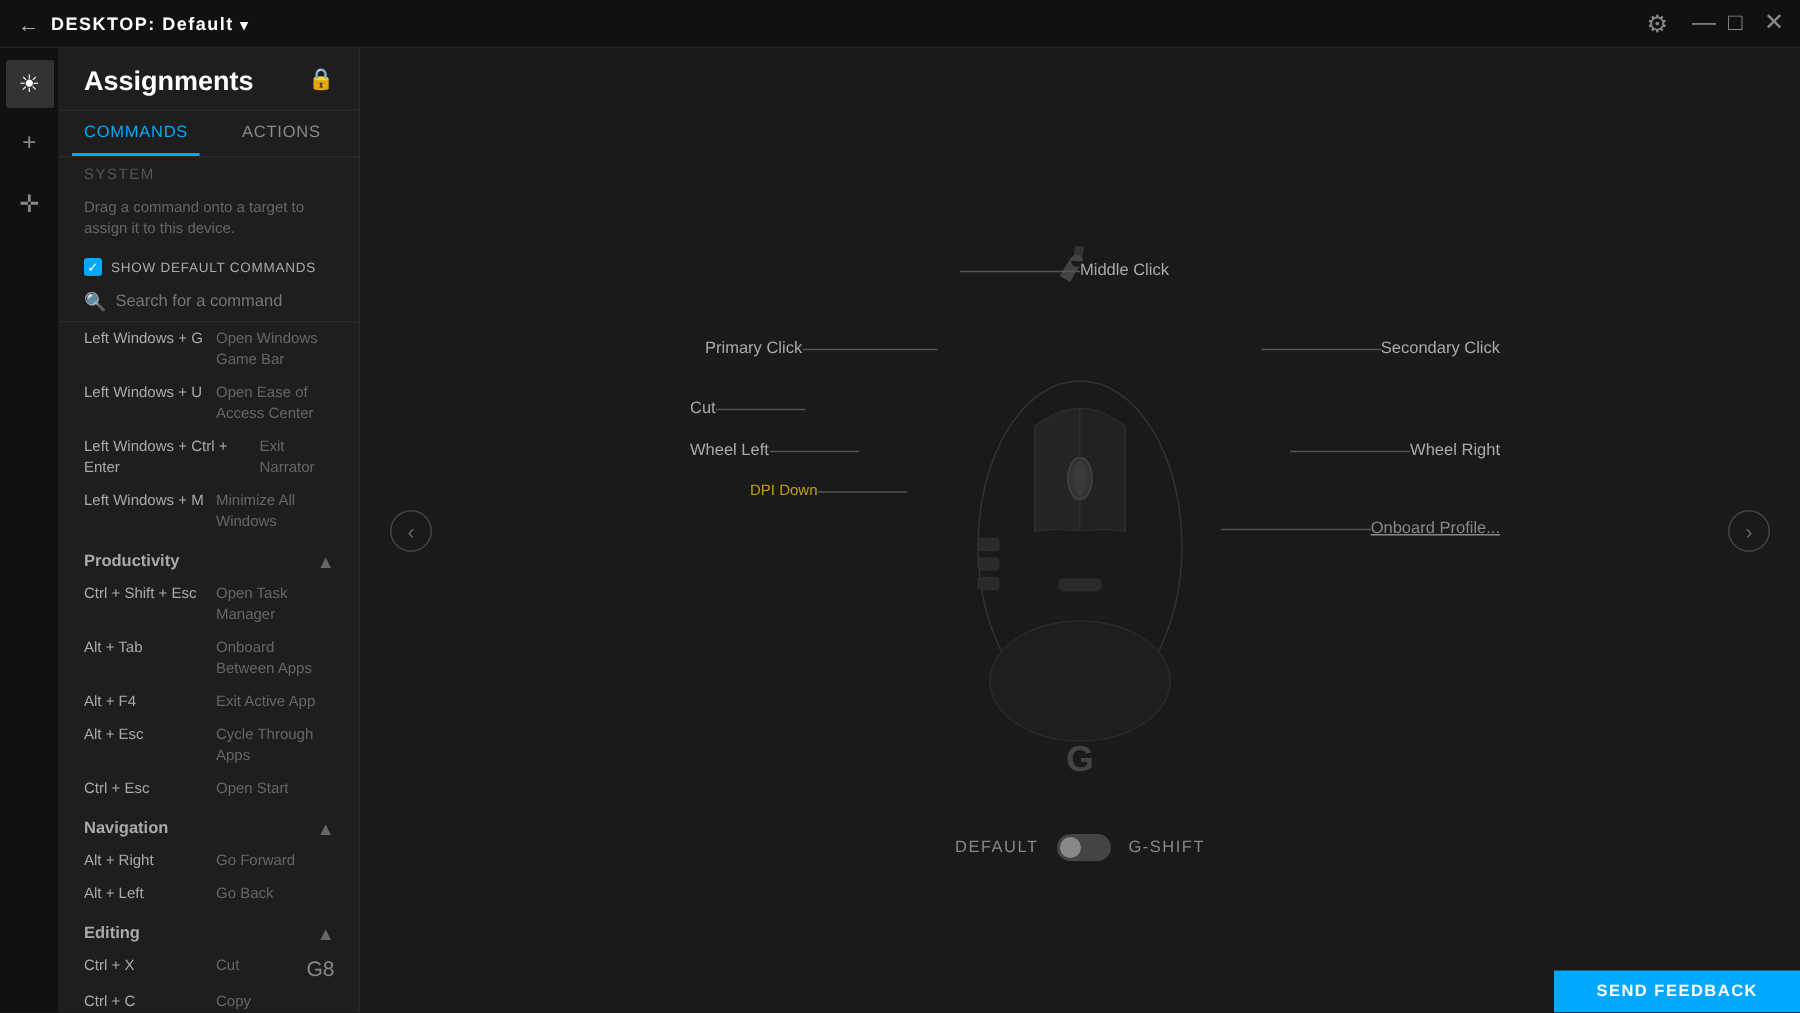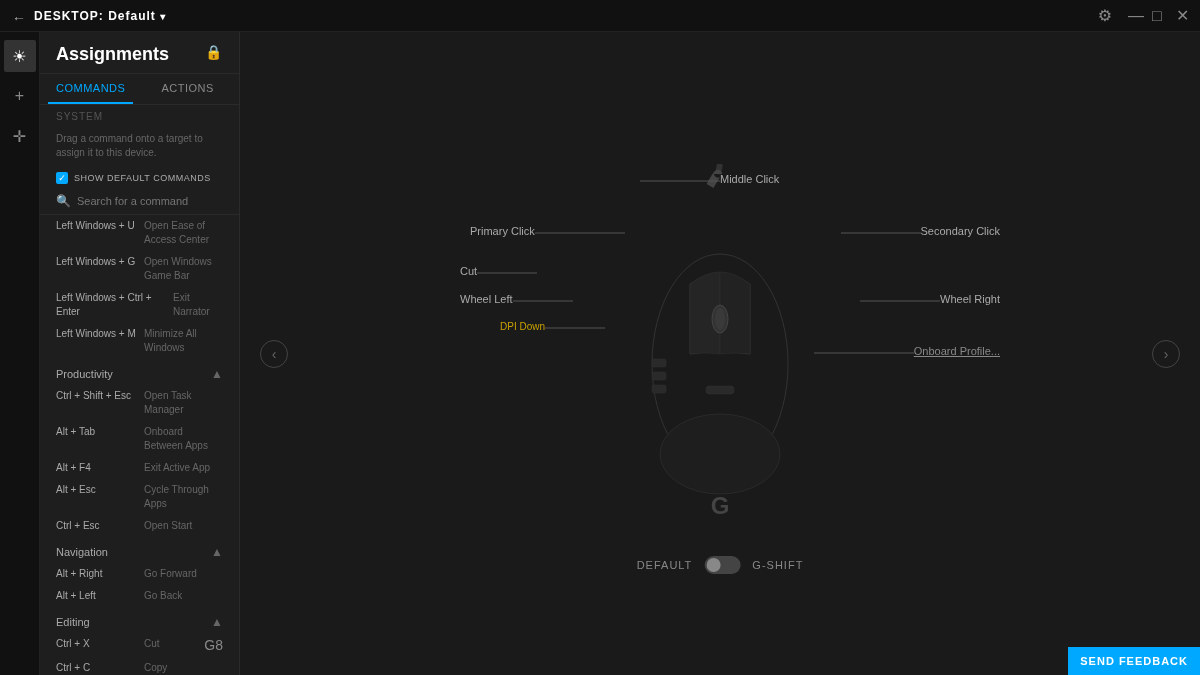--- a/index.html
+++ b/index.html
@@ -240,21 +240,21 @@
     .section-header {
       display: flex;
       align-items: center;
       justify-content: space-between;
       padding: 8px 16px 4px 16px;
       cursor: pointer;
     }
     .section-title {
       font-size: 11px;
       color: #aaa;
-      font-weight: normal;
+      font-weight: bold;
     }
     .section-toggle {
       color: #666;
       font-size: 12px;
     }
 
     
     .main-content {
       flex: 1;
       background: #1a1a1a;
@@ -337,21 +337,21 @@
       transform: translateY(-50%);
     }
 
     
     .send-feedback {
       position: absolute;
       bottom: 0;
       right: 0;
       background: #00a8ff;
       color: #fff;
-      padding: 8px 12px;
+      padding: 8px 28px;
       font-size: 11px;
       font-weight: bold;
       letter-spacing: 1px;
       cursor: pointer;
     }
 
     
     .gear-icon {
       color: #888;
       font-size: 16px;
@@ -413,26 +413,26 @@
     </div>
 
     <div class="search-row">
       <span class="search-icon">🔍</span>
       <input class="search-input" type="text" placeholder="Search for a command" style="">
     </div>
 
     <div class="command-list">
 
       <div class="command-item">
+        <span class="cmd-shortcut">Left Windows + G</span>
+        <span class="cmd-action">Open Windows Game Bar</span>
+      </div>
+      <div class="command-item">
         <span class="cmd-shortcut">Left Windows + U</span>
         <span class="cmd-action">Open Ease of Access Center</span>
-      </div>
-      <div class="command-item">
-        <span class="cmd-shortcut">Left Windows + G</span>
-        <span class="cmd-action">Open Windows Game Bar</span>
       </div>
       <div class="command-item">
         <span class="cmd-shortcut">Left Windows + Ctrl + Enter</span>
         <span class="cmd-action">Exit Narrator</span>
       </div>
       <div class="command-item">
         <span class="cmd-shortcut">Left Windows + M</span>
         <span class="cmd-action">Minimize All Windows</span>
       </div>
 

